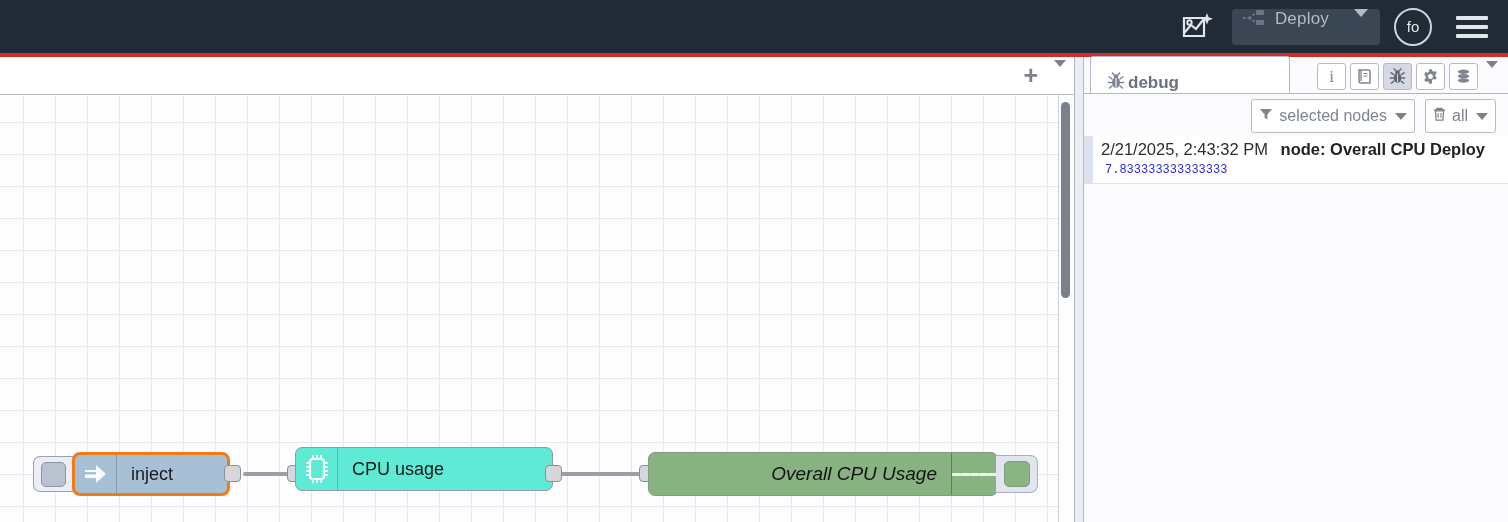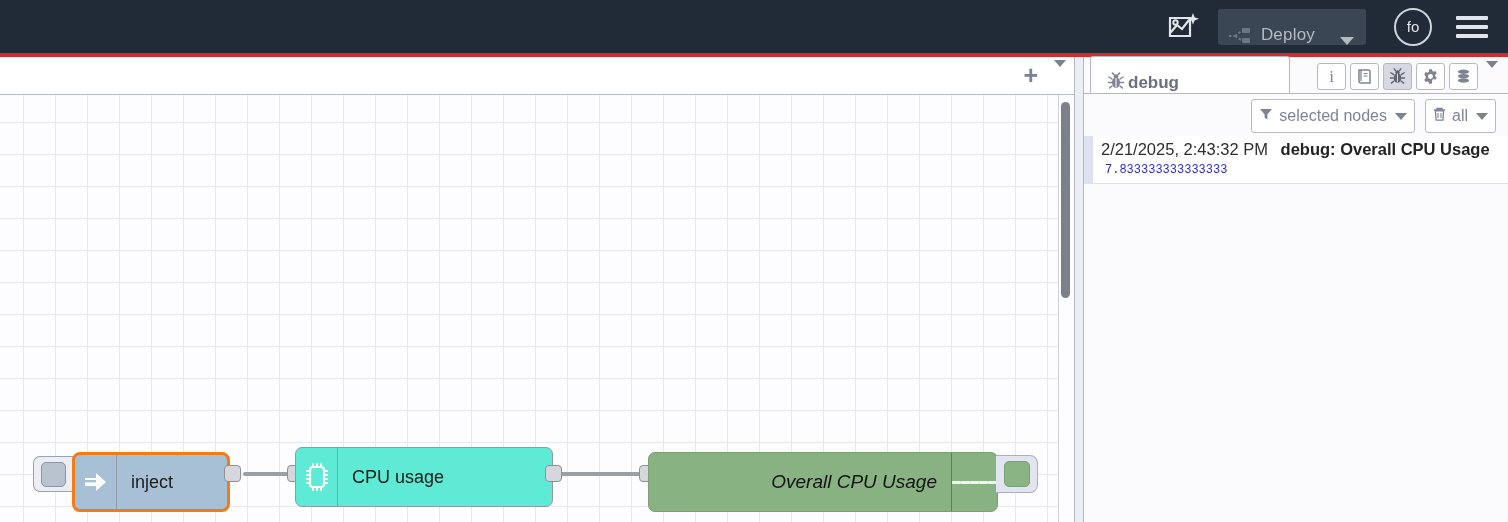--- a/index.html
+++ b/index.html
@@ -38,23 +38,23 @@
     justify-content: center;
     color: #e6e8ea;
     cursor: pointer;
   }
   .ai-icon { width: 40px; margin-right: 14px; }
   .deploy-btn {
     background: #3b4654;
     border-radius: 3px;
     height: 36px;
     display: flex;
-    align-items: flex-end;
+    align-items: flex-start;
     padding: 0 6px 0 10px;
-    margin-right: 28px;
+    margin-right: 14px;
     cursor: pointer;
   }
   .deploy-ico { margin-right: 9px; display: flex; align-items: center; }
   .deploy-label {
     color: #b3bac2;
     font-size: 17px;
     letter-spacing: .2px;
     padding-right: 22px;
   }
   .deploy-caret {
@@ -148,21 +148,21 @@
     left: 1061px; top: 102px;
     width: 9px; height: 196px;
     background: #7b808b;
     border-radius: 5px;
     cursor: pointer;
   }
 
   
   .node {
     position: absolute;
-    height: 60px;
+    height: 44px;
     border-radius: 7px;
     display: flex;
     align-items: center;
     border: 1.5px solid #909aa6;
   }
   .node-label {
     font-size: 18px;
     color: #1a1a1a;
     white-space: nowrap;
   }
@@ -578,19 +578,19 @@
       </span>
       <span class="txt">all</span>
       <span class="caret-sm"></span>
     </div>
   </div>
 
   <div class="sb-msglist">
     <div class="msg">
       <div class="msg-line1">
         <span class="msg-ts">2/21/2025, 2:43:32 PM</span>
-        <span class="msg-node">debug: Overall CPU Usage</span>
+        <span class="msg-node">node: Overall CPU Deploy</span>
       </div>
       <div class="msg-value">7.833333333333333</div>
     </div>
   </div>
 
 </div>
 
 </body></html>

